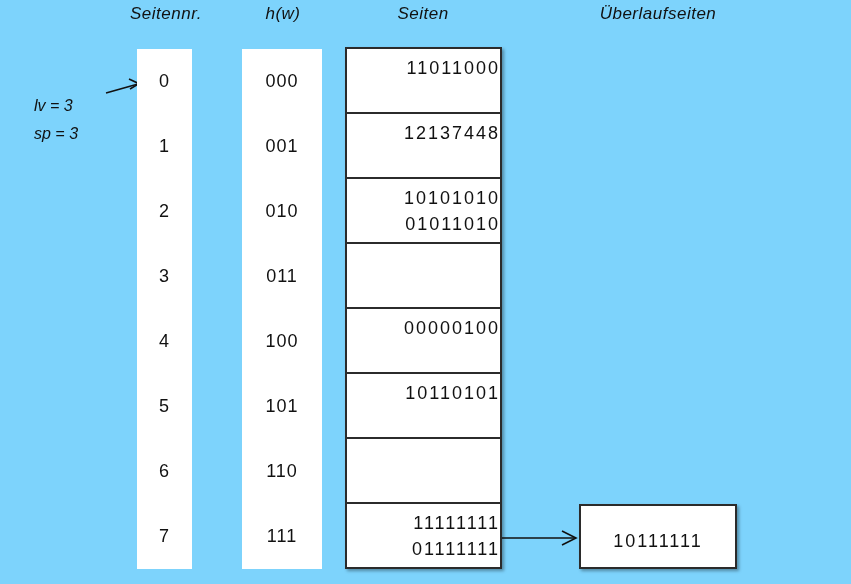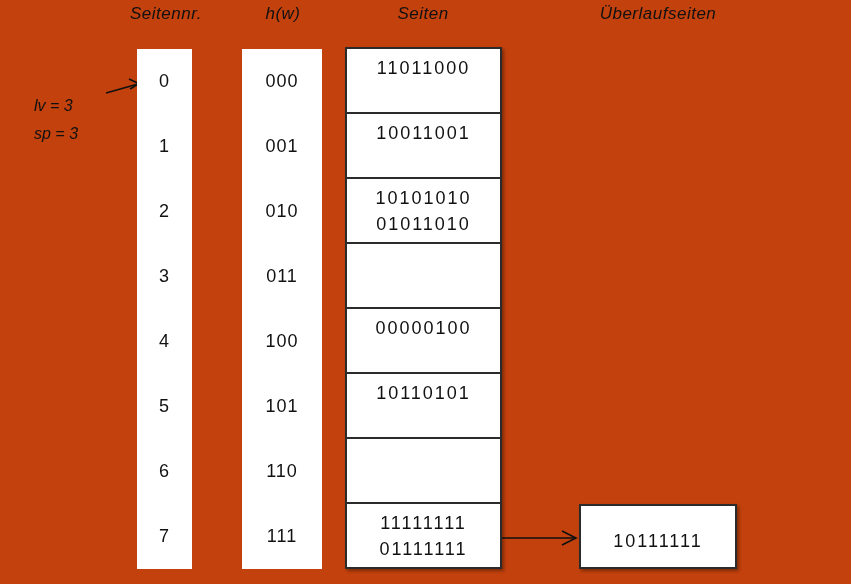--- a/index.html
+++ b/index.html
@@ -1,19 +1,19 @@
 <!DOCTYPE html>
 <html><head>
 <meta charset="utf-8">
 <style>
   html,body{margin:0;padding:0;}
   .stage{
     position:relative;
     width:851px;height:584px;
-    background:#c2410c;
+    background:#7dd3fc;
     font-family:"Liberation Sans", sans-serif;
     color:#111111;
     overflow:hidden;
   }
   .hdr{
     position:absolute;top:4px;
     font-style:italic;
     font-size:17px;
     letter-spacing:.5px;
     text-align:center;
@@ -48,21 +48,21 @@
   .seiten-box{
     position:absolute;left:345px;top:47px;width:157px;height:522px;
     box-sizing:border-box;
     background:#ffffff;
     border:2px solid #2b2b2b;
     box-shadow:2px 2px 3px rgba(0,0,0,0.35);
     display:flex;flex-direction:column;
   }
   .cell{
     flex:1;
-    display:flex;flex-direction:column;align-items:center;
+    display:flex;flex-direction:column;align-items:flex-end;
     padding-top:6px;box-sizing:border-box;
     font-size:18px;line-height:26px;letter-spacing:2px;
   }
   .cell + .cell{border-top:2px solid #2b2b2b;}
 
   .overflow-box{
     position:absolute;left:579px;top:504px;width:158px;height:65px;
     box-sizing:border-box;
     background:#ffffff;
     border:2px solid #2b2b2b;
@@ -114,21 +114,21 @@
     <div class="rowcell">110</div>
     <div class="rowcell">111</div>
   </div>
 
   <div class="seiten-box">
     <div class="cell">
       <span>11011000</span>
       <span></span>
     </div>
     <div class="cell">
-      <span>10011001</span>
+      <span>12137448</span>
       <span></span>
     </div>
     <div class="cell">
       <span>10101010</span>
       <span>01011010</span>
     </div>
     <div class="cell">
       <span></span>
       <span></span>
     </div>

